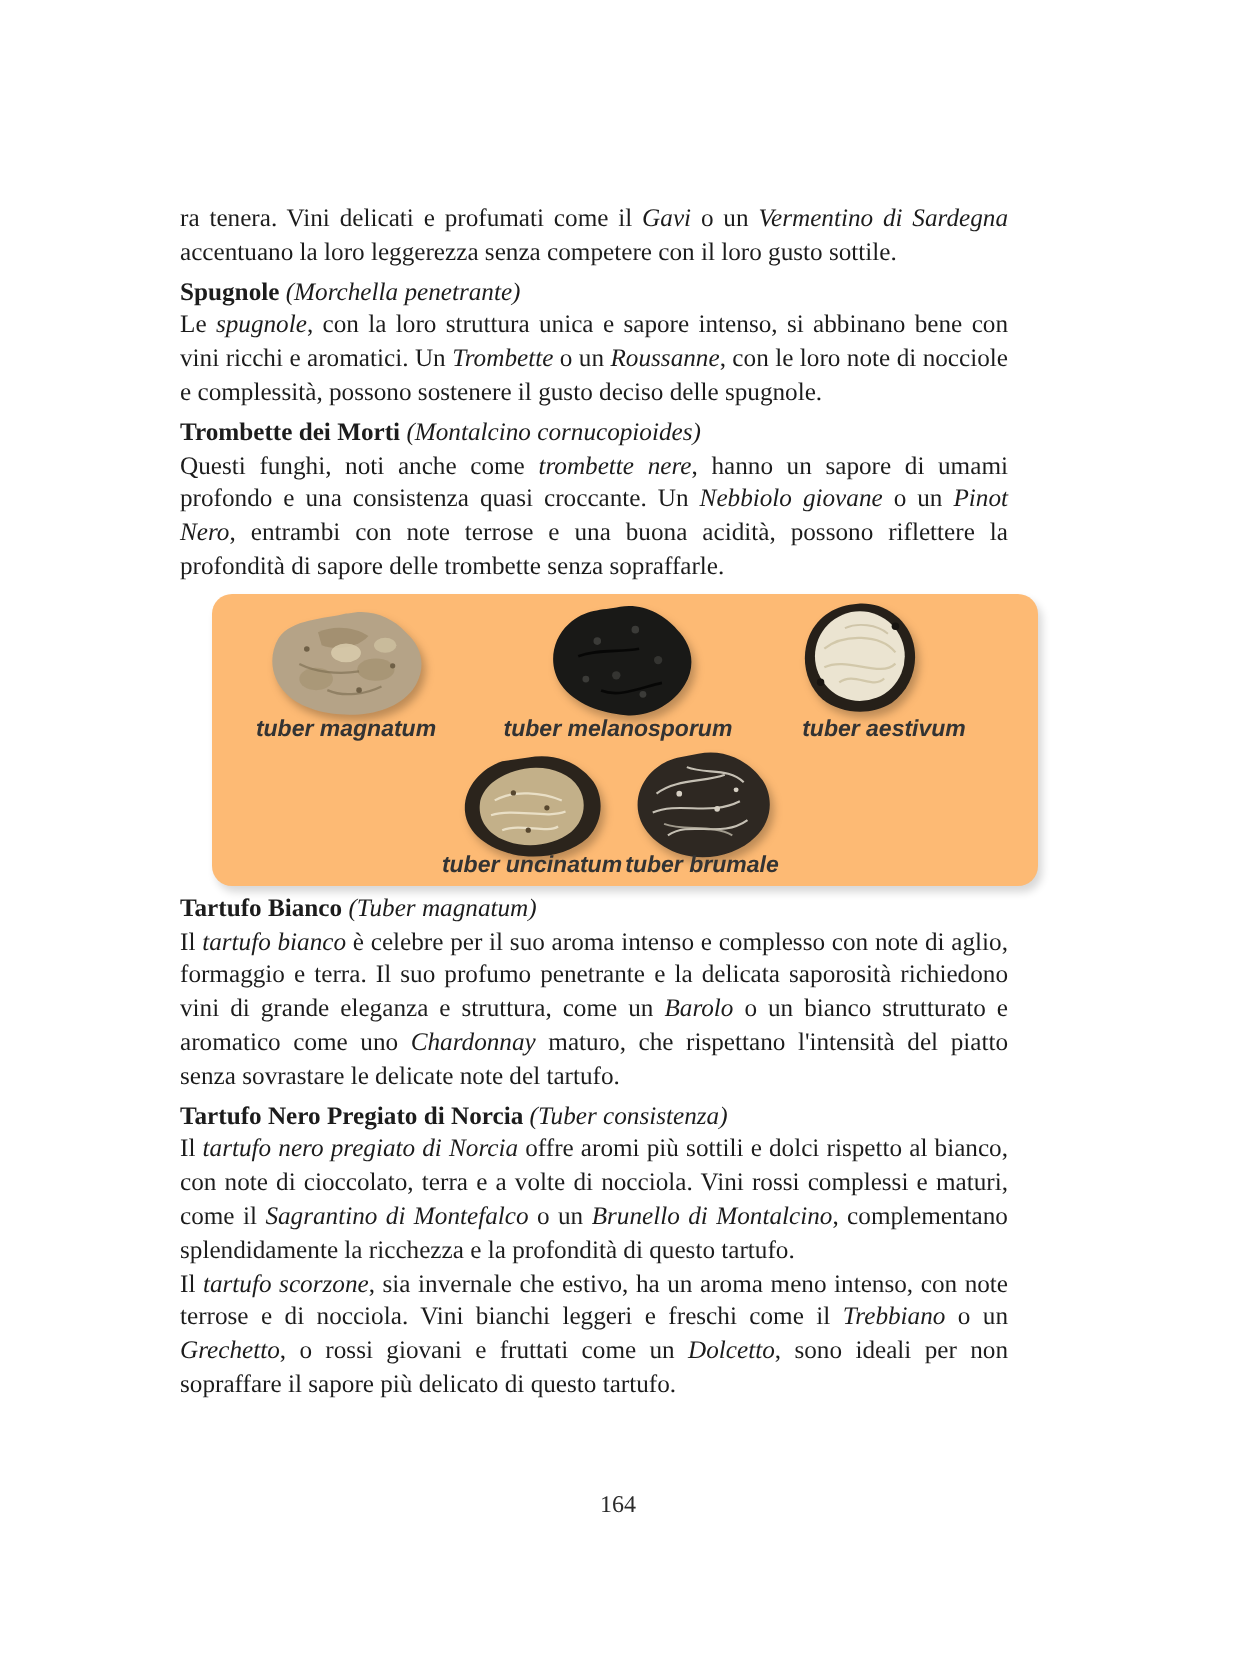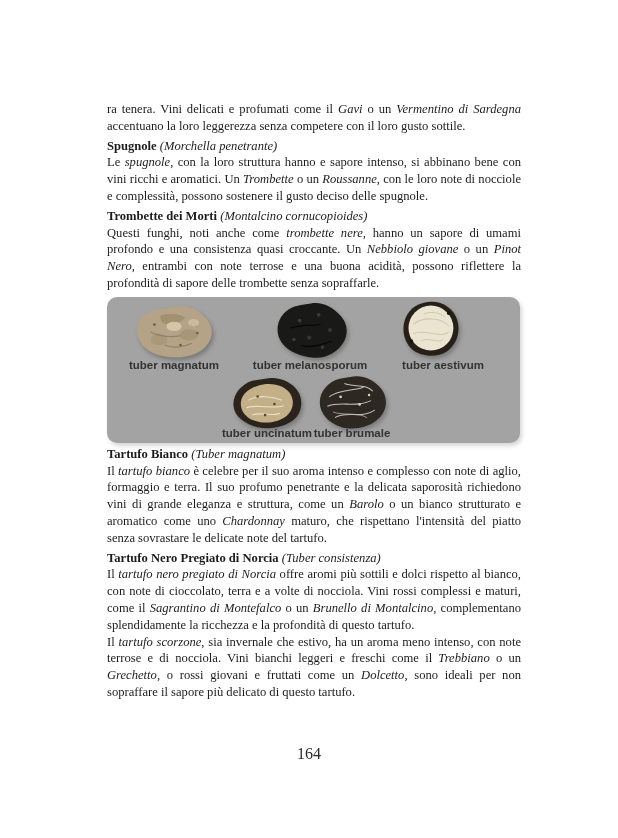--- a/index.html
+++ b/index.html
@@ -7,21 +7,21 @@
     position: relative;
     width: 618px;
     height: 838px;
     background: #ffffff;
     font-family: "Liberation Serif", serif;
     color: #1c1c1c;
     overflow: hidden;
   }
   .content {
     position: absolute;
-    left: 107px;
+    left: 90px;
     top: 101px;
     width: 414px;
   }
   p.paragraph {
     margin: 0;
     font-size: 12.6px;
     line-height: 16.8px;
     text-align: justify;
   }
   .heading {
@@ -35,56 +35,57 @@
   .title {
     margin: 8px 0 0 0;
     font-size: 17.5px;
     line-height: 22px;
     font-weight: bold;
   }
   .figure {
     position: relative;
     width: 413px;
     height: 146px;
-    margin: 5px 0 3px 0;
-    background: #a3a3a3;
+    margin: 5px 0 3px 16px;
+    background: #fdba74;
     border-radius: 10px;
     box-shadow: 2px 3px 4px rgba(0,0,0,0.16);
+    font-style: italic;
   }
   .truffle {
     position: absolute;
     filter: drop-shadow(2px 3px 2px rgba(0,0,0,0.25));
   }
   .flabel {
     position: absolute;
     transform: translateX(-50%);
     font-family: "Liberation Sans", sans-serif;
     font-size: 11.5px;
     font-weight: 700;
     color: #333333;
     white-space: nowrap;
   }
   .page-number {
     position: absolute;
     left: 0;
     top: 745px;
     width: 618px;
     text-align: center;
-    font-size: 16px;
+    font-size: 12px;
     color: #2b2b2b;
   }
 </style>
 </head>
 <body>
 
 <div class="page">
   <div class="content">
       <p class="paragraph"><span>ra tenera. Vini delicati e profumati come il </span><span class="i">Gavi</span><span> o un </span><span class="i">Vermentino di Sardegna</span><span> accentuano la loro leggerezza senza competere con il loro gusto sottile.</span></p>
       <div class="heading"><span class="b">Spugnole</span><span> </span><span class="i">(Morchella penetrante)</span></div>
-      <p class="paragraph"><span>Le </span><span class="i">spugnole</span><span>, con la loro struttura hanno e sapore intenso, si abbinano bene con vini ricchi e aromatici. Un </span><span class="i">Trombette</span><span> o un </span><span class="i">Roussanne</span><span>, con le loro note di nocciole e complessità, possono sostenere il gusto deciso delle spugnole.</span></p>
+      <p class="paragraph"><span>Le </span><span class="i">spugnole</span><span>, con la loro struttura unica e sapore intenso, si abbinano bene con vini ricchi e aromatici. Un </span><span class="i">Trombette</span><span> o un </span><span class="i">Roussanne</span><span>, con le loro note di nocciole e complessità, possono sostenere il gusto deciso delle spugnole.</span></p>
       <div class="heading"><span class="b">Trombette dei Morti</span><span> </span><span class="i">(Montalcino cornucopioides)</span></div>
       <p class="paragraph"><span>Questi funghi, noti anche come </span><span class="i">trombette nere</span><span>, hanno un sapore di umami profondo e una consistenza quasi croccante. Un </span><span class="i">Nebbiolo giovane</span><span> o un </span><span class="i">Pinot Nero</span><span>, entrambi con note terrose e una buona acidità, possono riflettere la profondità di sapore delle trombette senza sopraffarle.</span></p>
   <div class="figure">
 
     <svg class="truffle" style="left:24px;top:7px;" width="86" height="56" viewBox="0 0 90 60">
       <path d="M46 3 C58 0 70 5 77 13 C85 20 88 30 83 40 C78 50 66 56 52 57 C38 58 22 55 13 46 C5 38 3 26 9 16 C16 6 33 6 45 3 Z" fill="#b5a387"></path>
       <path d="M30 13 C38 9 50 10 57 15 C52 21 40 23 32 20 Z" fill="#93815f" opacity="0.55"></path>
       <ellipse cx="61" cy="33" rx="10" ry="6" fill="#9c8a66" opacity="0.5"></ellipse>
       <ellipse cx="29" cy="38" rx="9" ry="6" fill="#a08e6a" opacity="0.5"></ellipse>
       <ellipse cx="45" cy="24" rx="8" ry="5" fill="#d9cdad" opacity="0.85"></ellipse>

